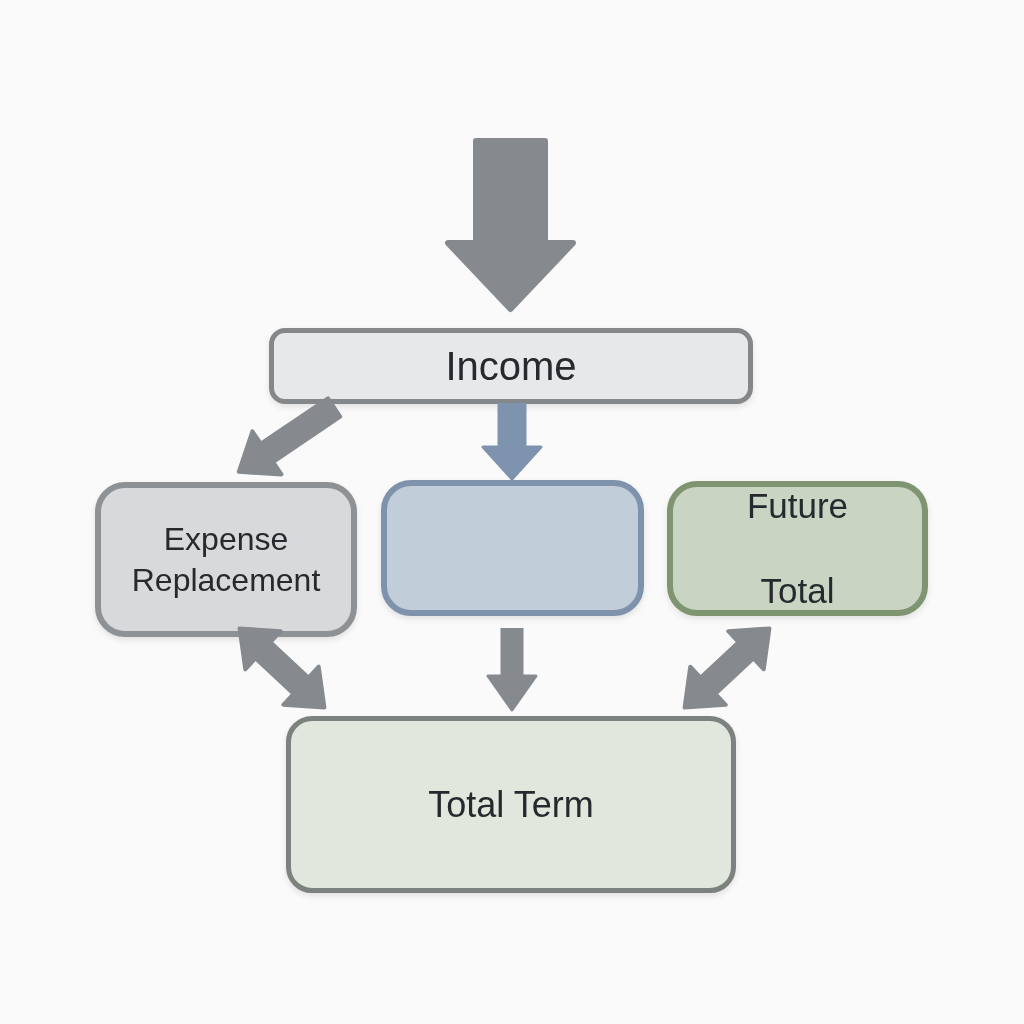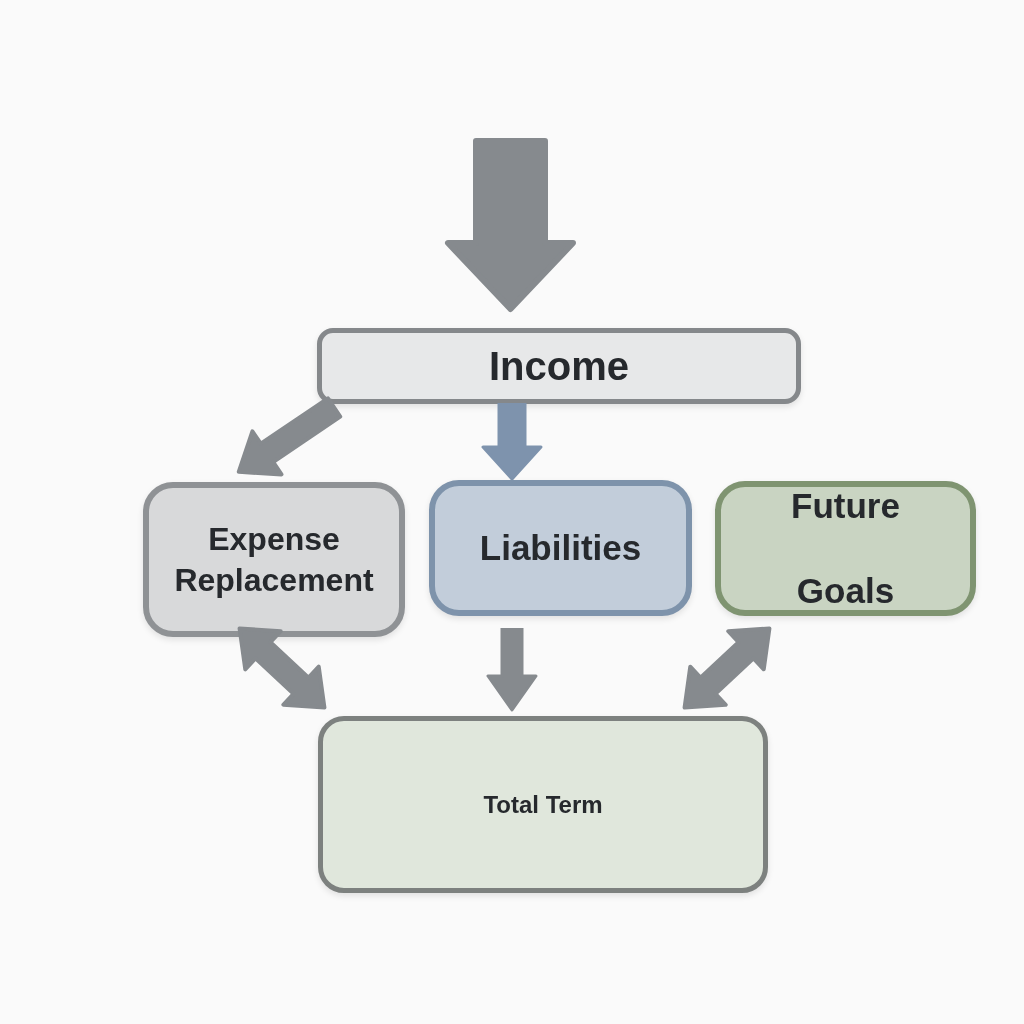--- a/index.html
+++ b/index.html
@@ -14,23 +14,22 @@
   html,body{margin:0;padding:0;}
   .stage{
     position:relative; width:1024px; height:1024px; overflow:hidden;
     background:var(--background);
     font-family:"Liberation Sans", sans-serif;
     color:var(--text);
   }
   .node{
     position:absolute; box-sizing:border-box;
     display:flex; flex-direction:column; justify-content:center; align-items:center;
-    text-align:left; font-weight:700;
+    text-align:left; font-weight:400;
     box-shadow:0 3px 6px rgba(0,0,0,0.10);
-    margin-left:48px;
   }
   .node span{display:block;}
   #node-income{
     left:269px; top:328px; width:484px; height:76px;
     background:var(--income-fill); border:5px solid var(--income-border);
     border-radius:16px; font-size:40px;
   }
   #node-expense{
     left:95px; top:482px; width:262px; height:155px;
     background:var(--expense-fill); border:6px solid var(--expense-border);
@@ -40,23 +39,23 @@
     left:381px; top:480px; width:263px; height:136px;
     background:var(--liabilities-fill); border:6px solid var(--liabilities-border);
     border-radius:30px; font-size:35px; line-height:1.28;
   }
   #node-future{
     left:667px; top:481px; width:261px; height:135px;
     background:var(--future-fill); border:6px solid var(--future-border);
     border-radius:30px; font-size:35px; line-height:1.28;gap:40px;
   }
   #node-total{
-    left:270px; top:716px; width:450px; height:177px;
+    left:286px; top:716px; width:450px; height:177px;
     background:var(--total-fill); border:5px solid var(--total-border);
-    border-radius:26px; font-size:24px; line-height:1.33;
+    border-radius:26px; font-size:36px; line-height:1.33;
   }
   .arrow{position:absolute;}
   .arrow svg{display:block; width:100%; height:100%;}
   .arrow-gray path{fill:var(--arrow-gray); stroke:var(--arrow-gray);}
   .arrow-blue path{fill:var(--arrow-blue); stroke:var(--arrow-blue);}
   #arrow-top{left:443px; top:137px; width:135px; height:177px;}
   #arrow-income-liabilities{left:480px; top:403px; width:64px; height:78px;}
   #arrow-liabilities-total{left:485px; top:628px; width:54px; height:84px;}
   #arrow-income-expense{left:225px; top:408px; width:122px; height:64px; transform:rotate(146deg);}
   #arrow-expense-total{left:221px; top:636px; width:122px; height:64px; transform:rotate(43deg);}
@@ -88,26 +87,25 @@
       <path d="M19,0 H45 V44 H61 L32,76 L3,44 H19 Z" stroke-width="3" stroke-linejoin="round"></path>
     </svg>
   </div>
 
   <div class="node" id="node-expense">
     <span>Expense</span>
     <span>Replacement</span>
   </div>
 
   <div class="node" id="node-liabilities">
-    <span>Liabilities</span>
   </div>
 
   <div class="node" id="node-future">
     <span>Future</span>
-    <span>Goals</span>
+    <span>Total</span>
   </div>
 
   <div class="arrow arrow-gray" id="arrow-expense-total">
     <svg viewBox="0 0 122 64" preserveAspectRatio="none">
       <path d="M3,32 L35,6 V21 H87 V6 L119,32 L87,58 V43 H35 V58 Z" stroke-width="4" stroke-linejoin="round"></path>
     </svg>
   </div>
 
   <div class="arrow arrow-gray" id="arrow-liabilities-total">
     <svg viewBox="0 0 54 84" preserveAspectRatio="none">

